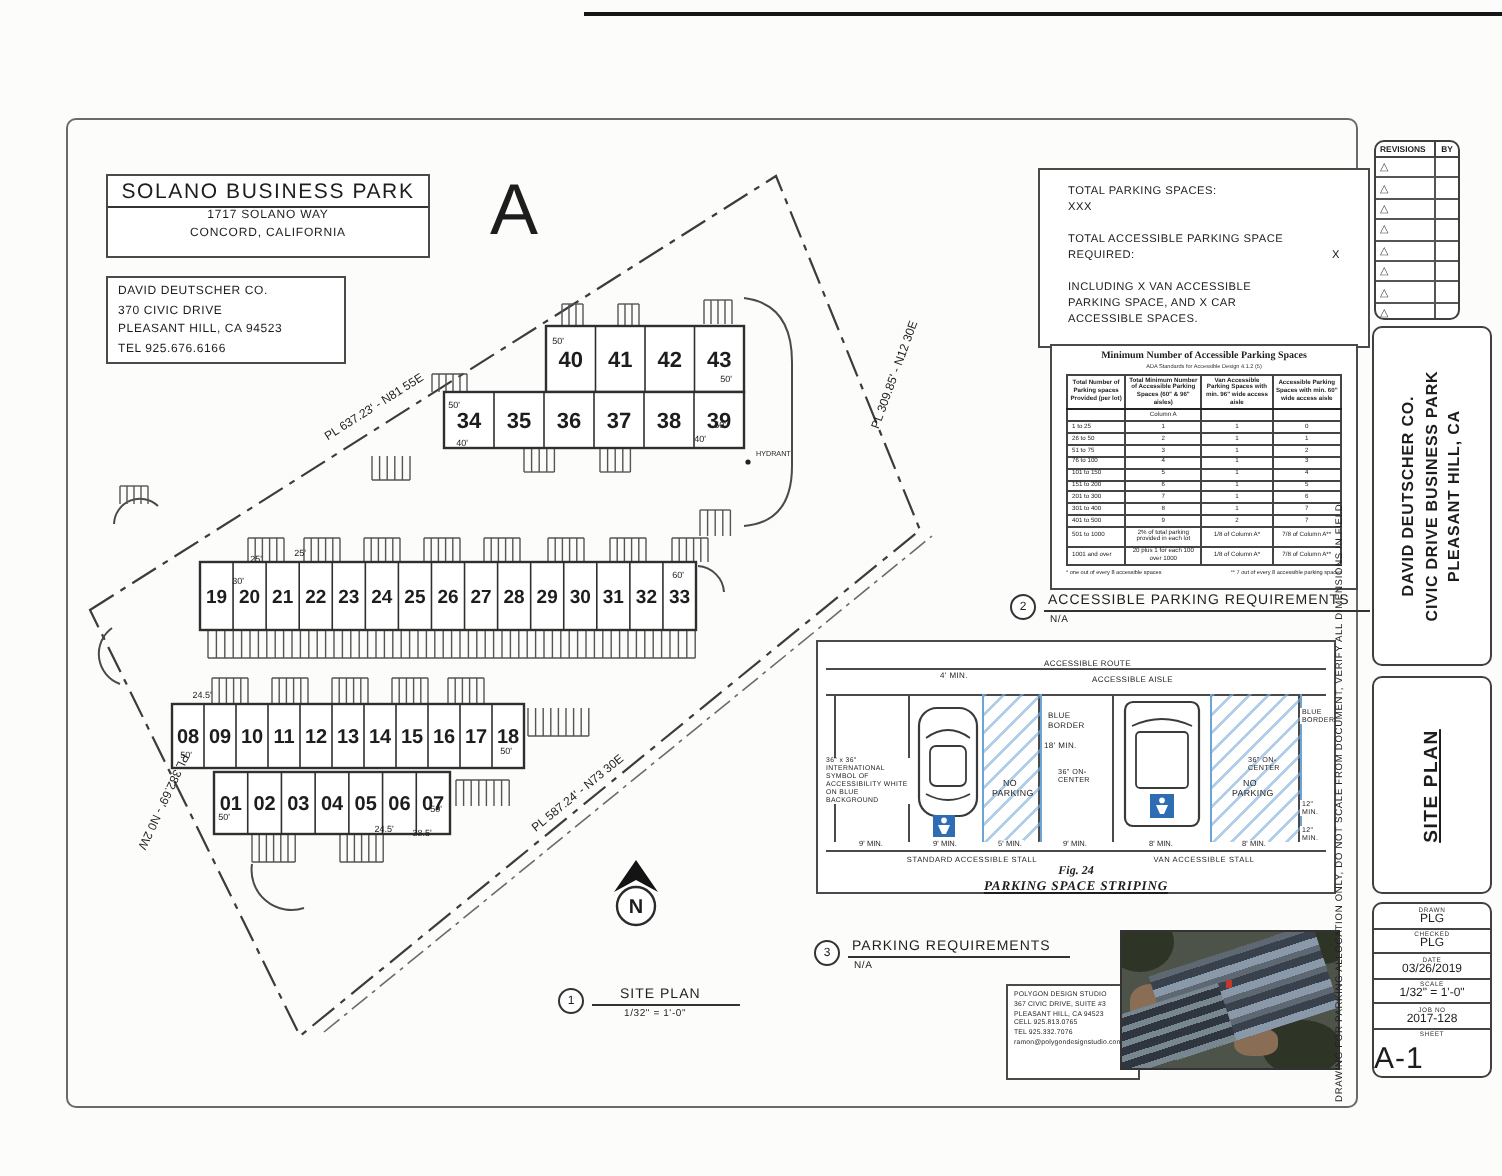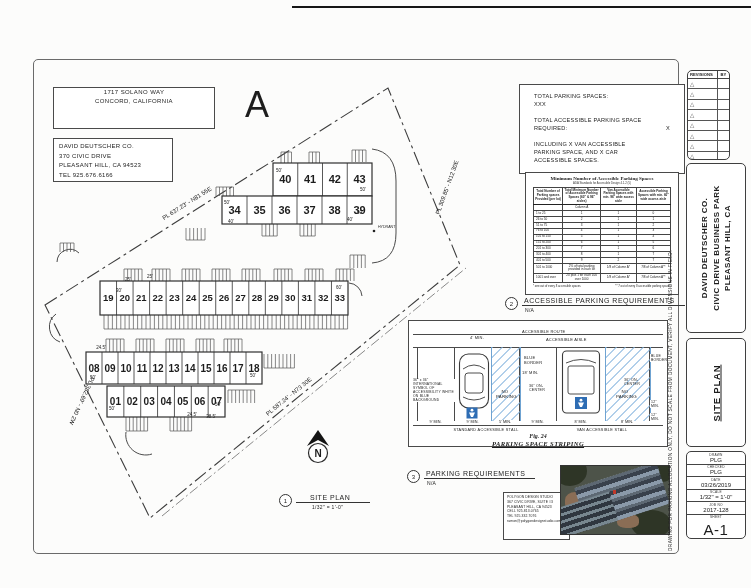--- a/index.html
+++ b/index.html
@@ -58,21 +58,21 @@
   .rev-row .c1{flex:1;border-right:1px solid #555;height:100%;display:flex;align-items:center;padding-left:2px;}
   .rev-row .tri{font-size:5.5px;color:#444;}
   .rev-row .c2{width:11px;height:100%;}
   .rot-center{position:absolute;left:50%;top:50%;transform:translate(-50%,-50%) rotate(-90deg);
               text-align:center;white-space:nowrap;}
   .proj-lines{font-size:8px;font-weight:600;letter-spacing:.4px;line-height:1.45;}
   .side-title{font-size:9.5px;font-weight:600;letter-spacing:.8px;text-decoration:underline;}
   .fld{border-bottom:1px solid #444;text-align:center;}
   .fld .l{font-size:3.2px;color:#333;padding-top:0.5px;letter-spacing:.3px;}
   .fld .v{font-size:6px;font-weight:500;padding:0 0 1px;}
-  .sheetnum{font-size:15px;font-weight:500;text-align:center;padding-top:2px;letter-spacing:.5px;}
+  .sheetnum{font-size:15px;font-weight:500;text-align:left;padding-top:2px;letter-spacing:.5px;}
   
   .firm{position:absolute;left:503px;top:492px;width:62px;height:44px;border:1px solid #4a4a4a;background:#fff;
         font-size:3.4px;line-height:1.4;padding:2px 0 0 3px;letter-spacing:.1px;}
   .photo{position:absolute;left:560px;top:465px;width:108px;height:68px;border:1px solid #333;
          background-color:#4d5349;overflow:hidden;}
   .roofs{position:absolute;left:18px;top:8px;width:86px;height:44px;transform:rotate(-18deg);
          background:repeating-linear-gradient(0deg,#8a99a9 0 4px,#39414c 4px 8px,#5d6873 8px 11px);}
   .roofs2{position:absolute;left:-6px;top:34px;width:60px;height:30px;transform:rotate(-18deg);
           background:repeating-linear-gradient(0deg,#77868f 0 3px,#2f363f 3px 7px);}
   .veg{position:absolute;border-radius:50%;background:#2e3526;}
@@ -460,20 +460,21 @@
     <text x="378" y="228" font-size="3.6">HYDRANT</text>
 
     <g>
       <polygon points="307,446 318,430 329,446 318,440" fill="#141414"></polygon>
       <circle cx="318" cy="453" r="9.5" fill="#fff" stroke="#2a2a2a" stroke-width="1.2"></circle>
       <text x="318" y="456.5" font-size="10" font-weight="bold" text-anchor="middle">N</text>
     </g>
   </svg>
 
   <div class="box" style="left:53px;top:87px;width:160px;height:40px;">
+    <div class="proj-title">SOLANO BUSINESS PARK</div>
     <div class="proj-sub">
       <div>1717 SOLANO WAY</div>
       <div>CONCORD, CALIFORNIA</div>
     </div>
   </div>
   <div class="box" style="left:53px;top:138px;width:118px;height:42px;">
     <div class="owner">
       <div>DAVID DEUTSCHER CO.</div>
       <div>370 CIVIC DRIVE</div>
       <div>PLEASANT HILL, CA 94523</div>

